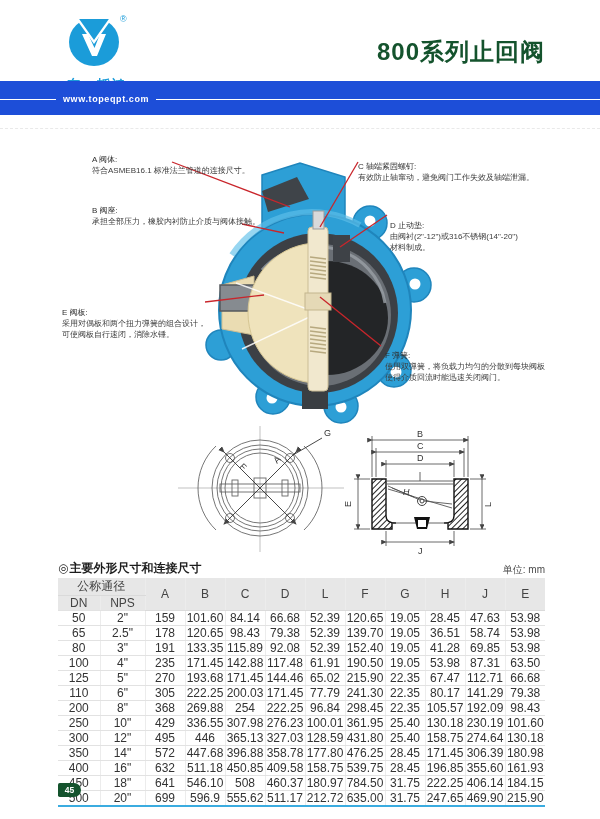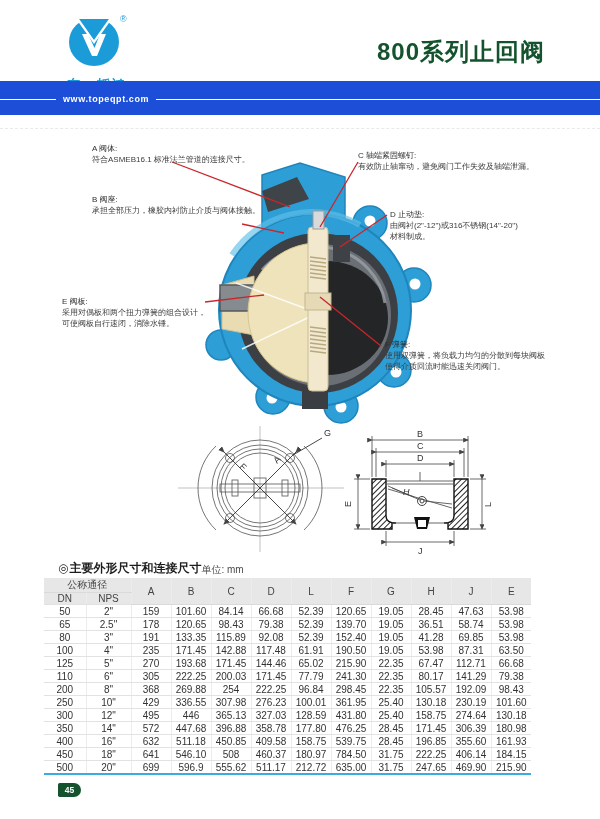--- a/index.html
+++ b/index.html
@@ -13,33 +13,33 @@
 
   .blue-band{position:absolute;left:0;top:81px;width:600px;height:34px;background:#1d4ed8;}
   .site-line{position:absolute;left:0;top:13px;width:100%;display:flex;align-items:center;}
   .rule{height:1px;background:#ffffff;}
   .rule.left{width:56px;}
   .rule.right{flex:1;}
   .site-text{color:#ffffff;font-size:9px;font-weight:bold;letter-spacing:.6px;padding:0 7px;}
   .perf-line{position:absolute;left:0;top:128px;width:600px;border-top:1px dashed #e9e9e9;}
 
   
-  .annot{position:absolute;font-size:8px;color:#3c3c3c;line-height:11px;white-space:nowrap;}
+  .annot{position:absolute;font-size:8px;color:#3c3c3c;line-height:11px;white-space:nowrap;margin-top:11px;}
   .annot .t{color:#2f2f2f;}
 
   .illu-svg{position:absolute;left:0;top:135px;}
   .dim-svg{position:absolute;left:120px;top:424px;}
 
   
-  .tbl-head{position:absolute;left:58px;top:560px;width:487px;display:flex;align-items:flex-end;}
+  .tbl-head{position:absolute;left:58px;top:560px;width:487px;display:flex;justify-content:space-between;align-items:flex-end;}
   .tbl-title{font-size:12px;font-weight:bold;color:#1c1c1c;}
   .tbl-title .bullet{font-weight:normal;margin-right:1px;}
   .tbl-unit{font-size:10px;color:#4a4a4a;}
-  table.dims{position:absolute;left:44px;top:578px;width:487px;border-collapse:collapse;table-layout:fixed;
-             font-size:10px;color:#333;border-bottom:2px solid #3bace0;}
+  table.dims{position:absolute;left:58px;top:578px;width:487px;border-collapse:collapse;table-layout:fixed;
+             font-size:12px;color:#333;border-bottom:2px solid #3bace0;}
   table.dims th,table.dims td{border:1px solid #e2e2e2;border-left:1px solid #ececec;border-right:1px solid #ececec;
              text-align:center;padding:0;height:12px;font-weight:normal;}
   table.dims thead th{background:#e7e7e7;color:#444;height:10px;}
   table.dims thead tr:first-child th{border-bottom:1px solid #dadada;}
   table.dims tr td:first-child, table.dims tr th:first-child{border-left:none;}
   table.dims tr td:last-child, table.dims tr th:last-child{border-right:none;}
   table.dims thead tr:first-child th{border-top:none;}
   col.c-dn{width:42px;} col.c-nps{width:45px;} col.c-dim{width:40px;}
 
   

